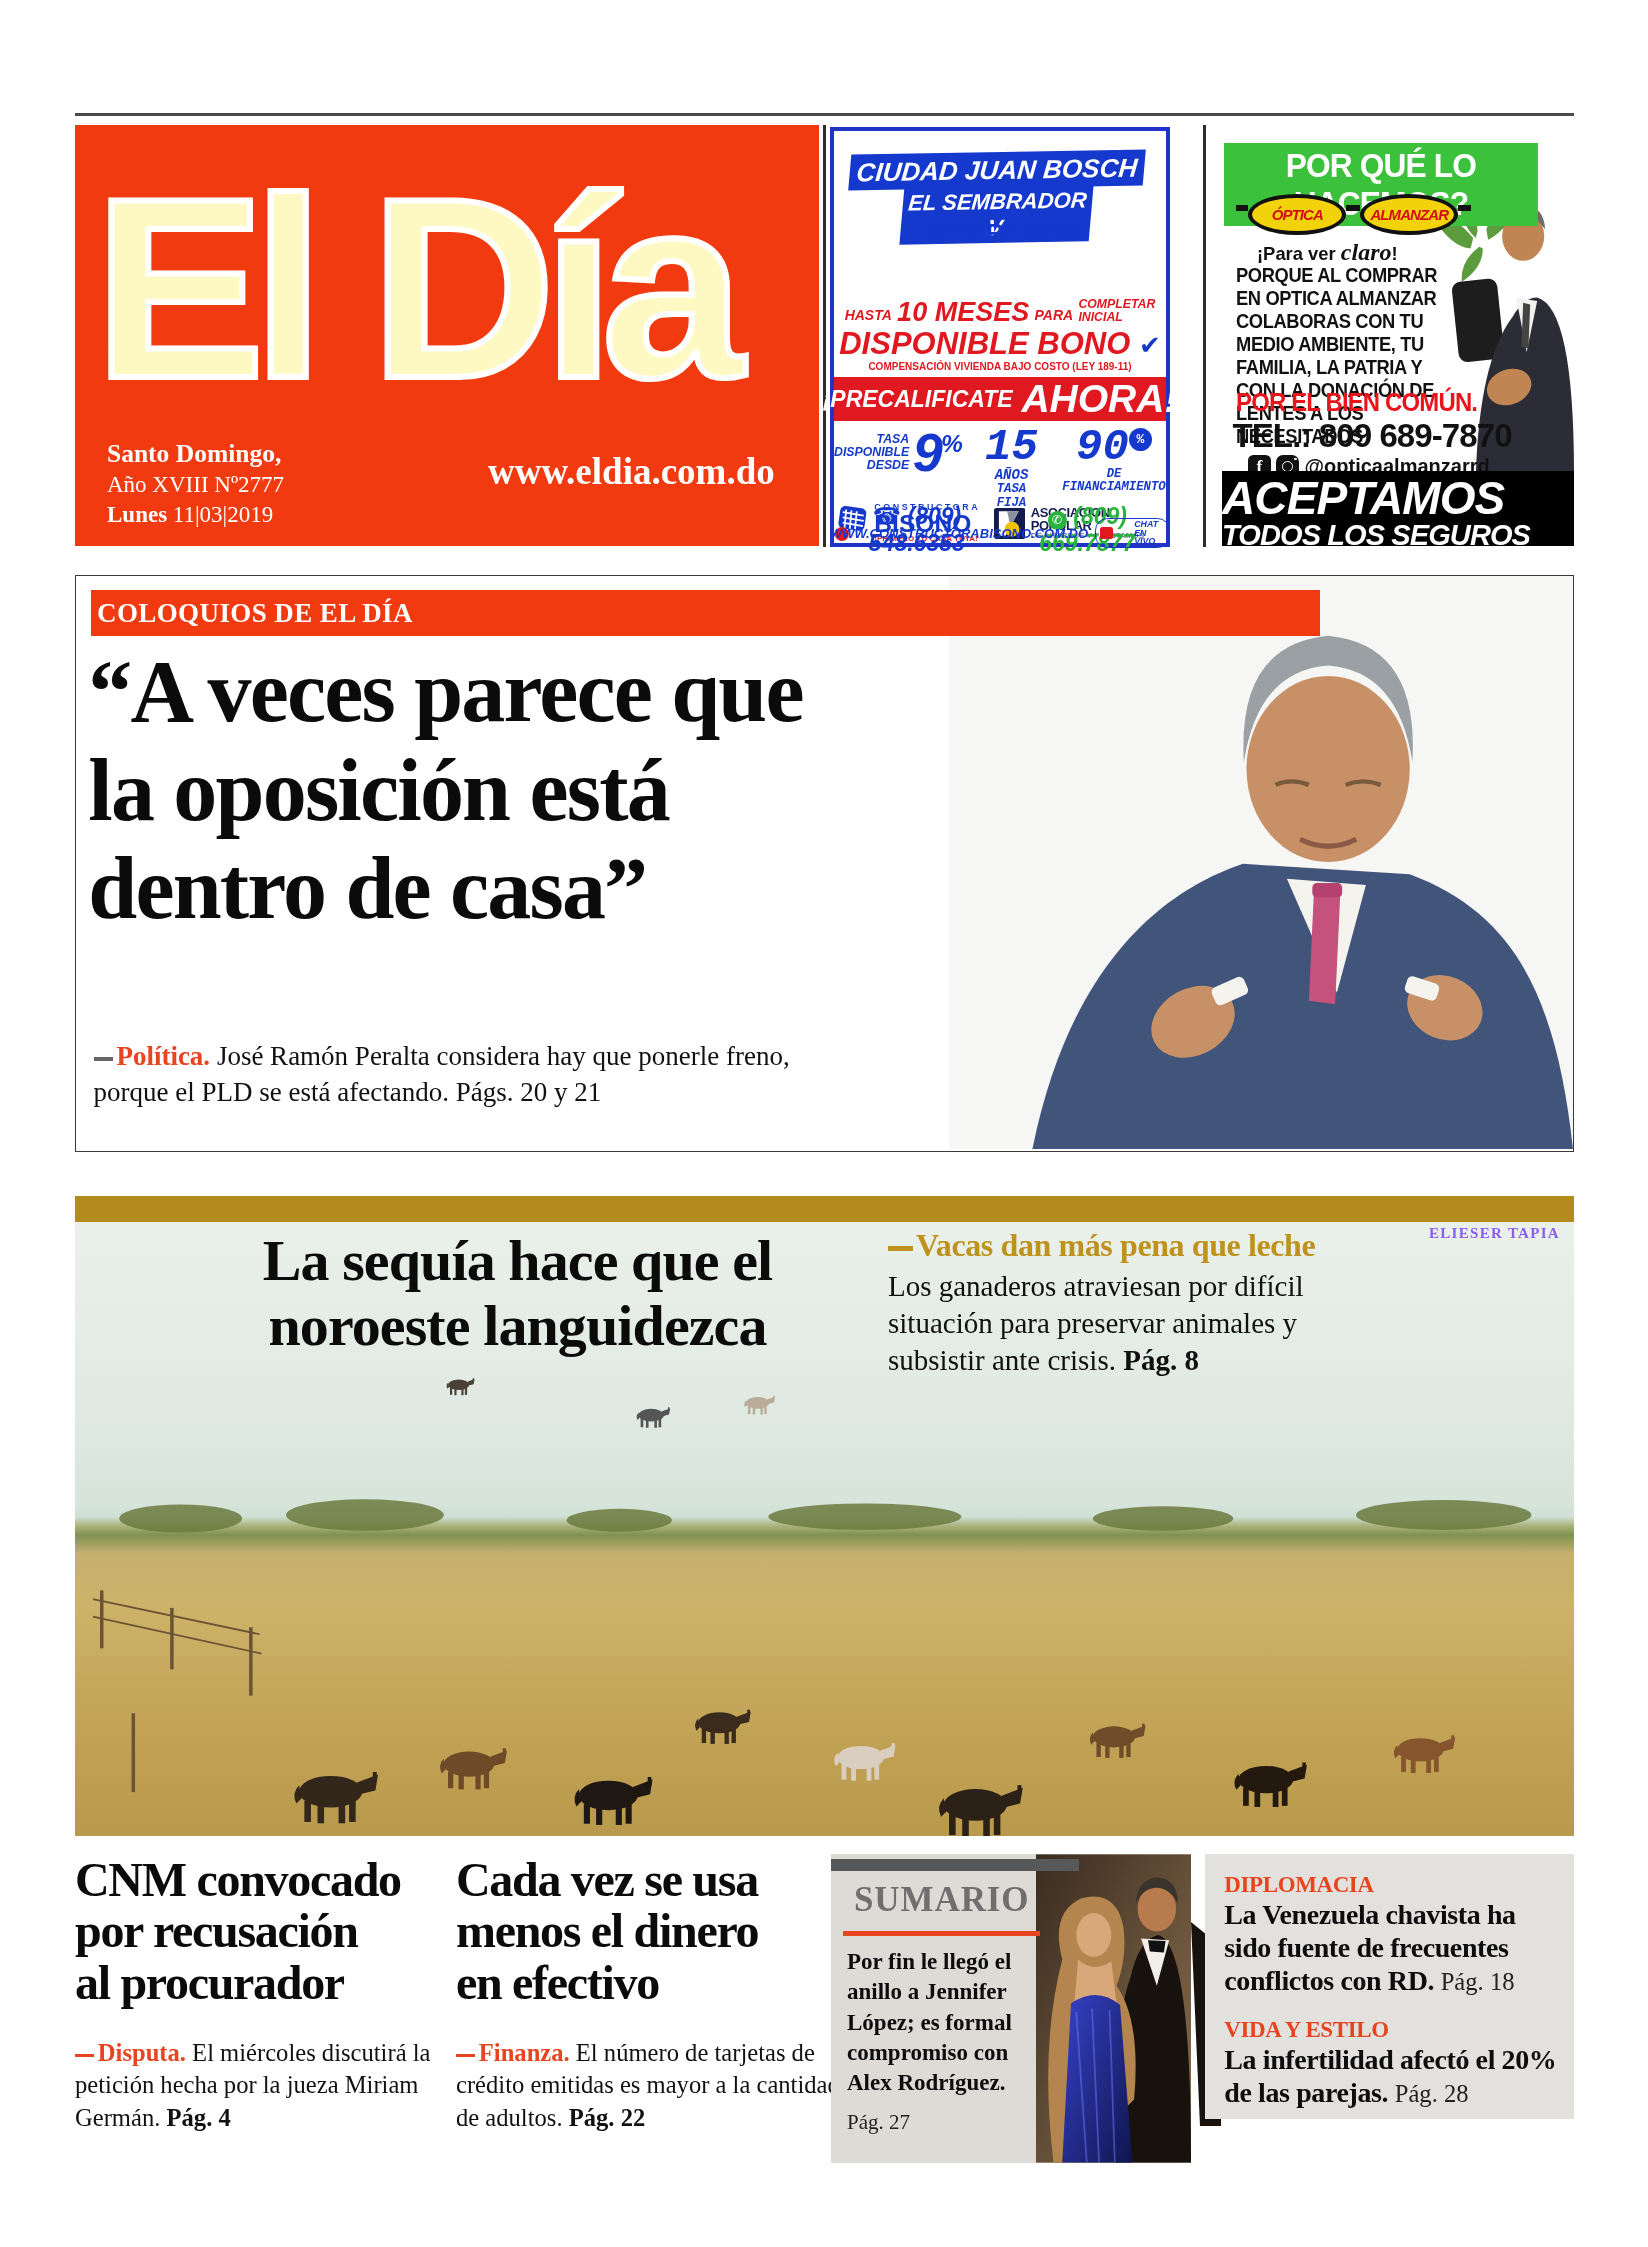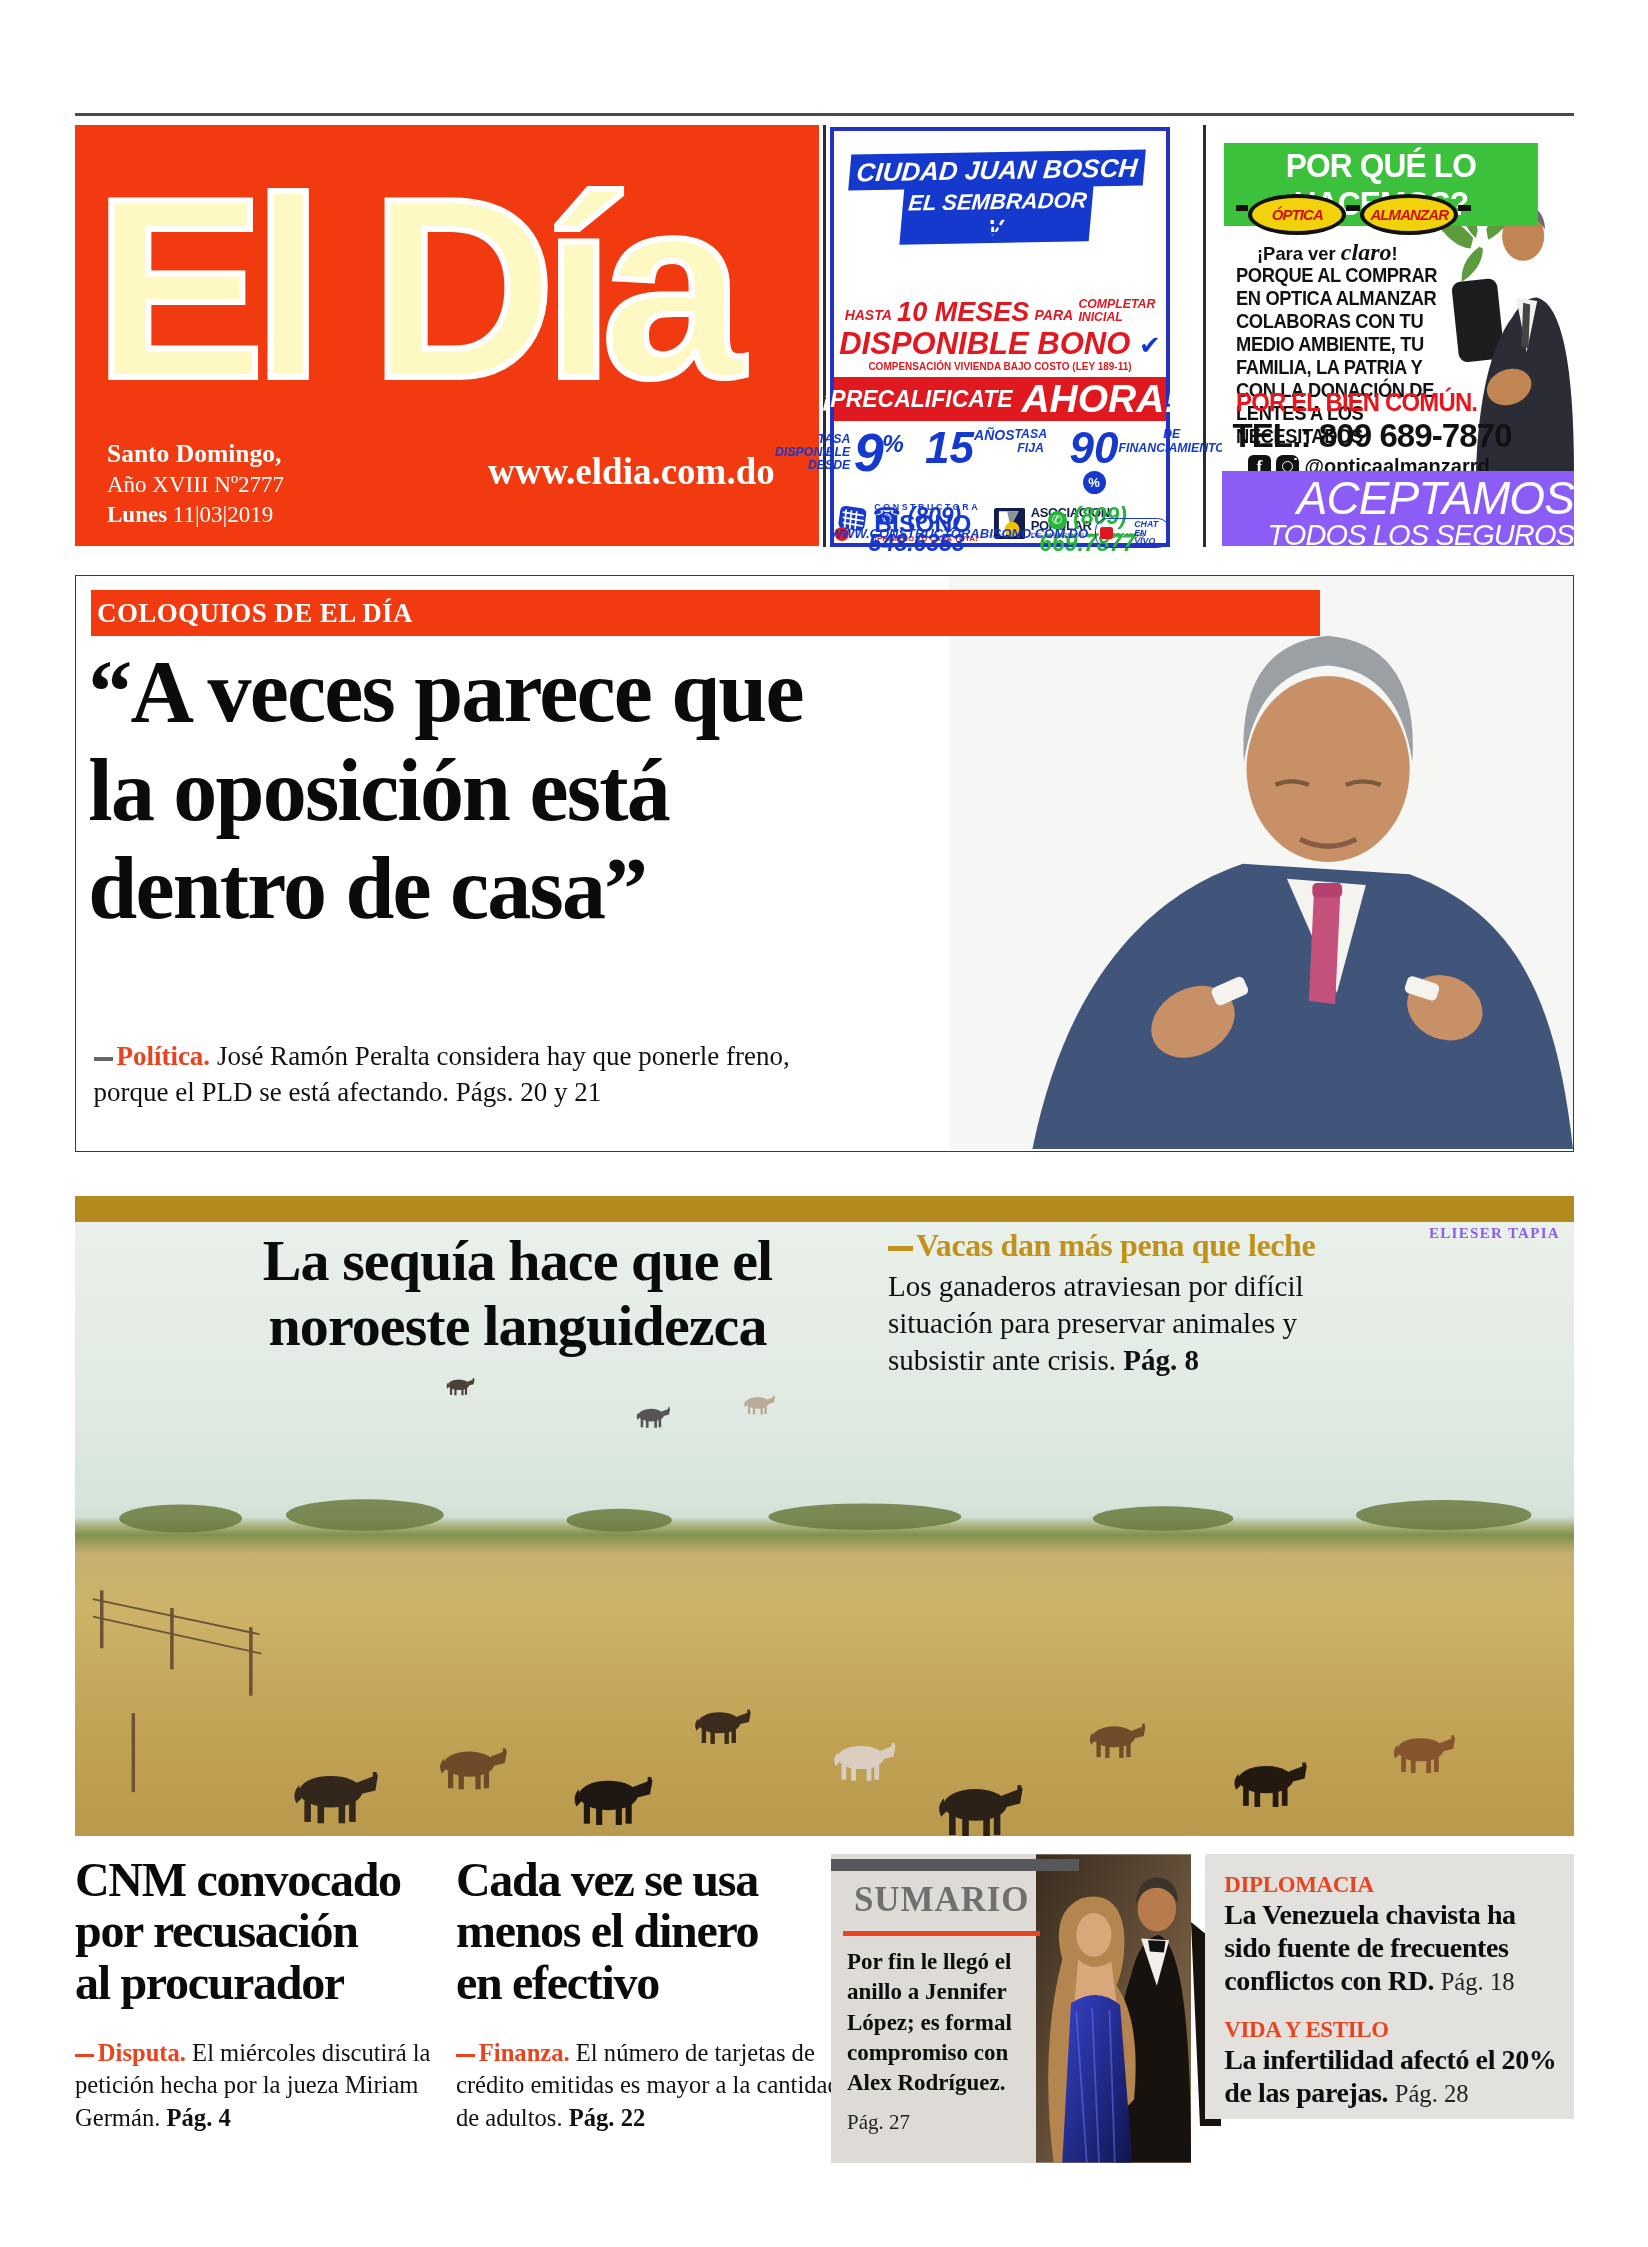--- a/index.html
+++ b/index.html
@@ -44,21 +44,21 @@
   #ad1-fine{top:230px;color:#e01820;font-size:10px;font-weight:bold;}
   #ad1-redbanner{top:246px;background:#e01820;color:#fff;height:44px;display:flex;
                  justify-content:center;align-items:center;gap:8.8px;font-style:italic;}
   #ad1-precal{font-size:23px;font-weight:bold;}
   #ad1-ahora{font-size:39px;font-weight:bold;}
   #ad1-stats{top:297px;display:flex;justify-content:center;align-items:flex-start;gap:23px;height:70px;}
   .stat{display:flex;align-items:center;gap:3.5px;font-style:italic;font-weight:bold;}
   .stat .mini{font-size:12.3px;line-height:1.05;text-align:right;}
   .bignum{font-size:54px;line-height:.9;font-style:italic;font-weight:bold;letter-spacing:-1.8px;}
   .mednum{font-size:44px;line-height:.9;font-style:italic;font-weight:bold;}
-  .statcol{display:flex;flex-direction:row;align-items:flex-start;font-style:italic;font-weight:bold;}
+  .statcol{display:flex;flex-direction:column;align-items:center;font-style:italic;font-weight:bold;font-family:Liberation Mono, monospace;}
   .statcol .lab{font-size:14px;line-height:1.1;}
   .statcol .lab2{font-size:12.3px;line-height:1.1;}
   .pct{font-size:24.6px;vertical-align:super;}
   .pctdot{display:inline-block;width:23px;height:23px;border-radius:50%;background:#1539cc;color:#fff;
           font-size:13px;line-height:23px;font-style:normal;vertical-align:super;}
   #ad1-logos{top:369px;display:flex;justify-content:center;align-items:center;gap:14px;height:46px;}
   .logoblk{display:flex;align-items:center;gap:5.3px;}
   .ltxt{text-align:left;line-height:1;}
   .bis-top{font-size:8.8px;letter-spacing:2.6px;color:#1539cc;font-weight:bold;}
   .bis-name{font-size:24.6px;font-weight:bold;color:#1539cc;line-height:.95;}
@@ -96,22 +96,22 @@
              transform:scaleX(.92);transform-origin:left top;}
   #ad2-tel{left:10.5px;top:290px;font-size:33px;font-weight:bold;letter-spacing:-0.9px;}
   #ad2-social{left:26px;top:328px;display:flex;align-items:center;gap:5.3px;}
   .fbicon{width:23px;height:23px;background:#111;border-radius:5.3px;color:#fff;font-size:17.6px;
           font-weight:bold;text-align:center;line-height:23px;font-family:"Liberation Serif",serif;}
   .igicon{width:23px;height:23px;background:#111;border-radius:7px;position:relative;}
   .igicon:before{content:"";position:absolute;left:6.1px;top:6.1px;width:8.8px;height:8.8px;border:1.8px solid #fff;
                  border-radius:50%;}
   .igicon:after{content:"";position:absolute;right:2.6px;top:2.6px;width:2.6px;height:2.6px;background:#fff;border-radius:50%;}
   #ad2-handle{font-size:20px;font-weight:bold;}
-  #ad2-footer{left:0;top:344px;width:352px;height:75px;background:#8b5cf6;color:#fff;
-              text-align:right;font-style:italic;font-weight:normal;}
+  #ad2-footer{left:0;top:344px;width:352px;height:75px;background:#000000;color:#fff;
+              text-align:left;font-style:italic;font-weight:bold;}
   #ad2-accept1{font-size:46px;line-height:1;margin-top:3.5px;letter-spacing:-0.9px;}
   #ad2-accept2{font-size:29px;line-height:1;letter-spacing:-0.9px;}
   #ad2-photo{right:0;top:58px;}
 
   
   #leadbox{left:75px;top:575px;width:1499px;height:577px;border:1.8px solid #3a3a3a;box-sizing:border-box;background:#fff;}
   #lead-kicker{left:15px;top:14px;width:1229px;height:46px;background:#f13a10;color:#fff;
                font-size:27px;font-weight:bold;line-height:46px;padding-left:6px;box-sizing:border-box;
                letter-spacing:0.4px;}
   #lead-photo{right:0;top:0;width:624px;height:573px;}

